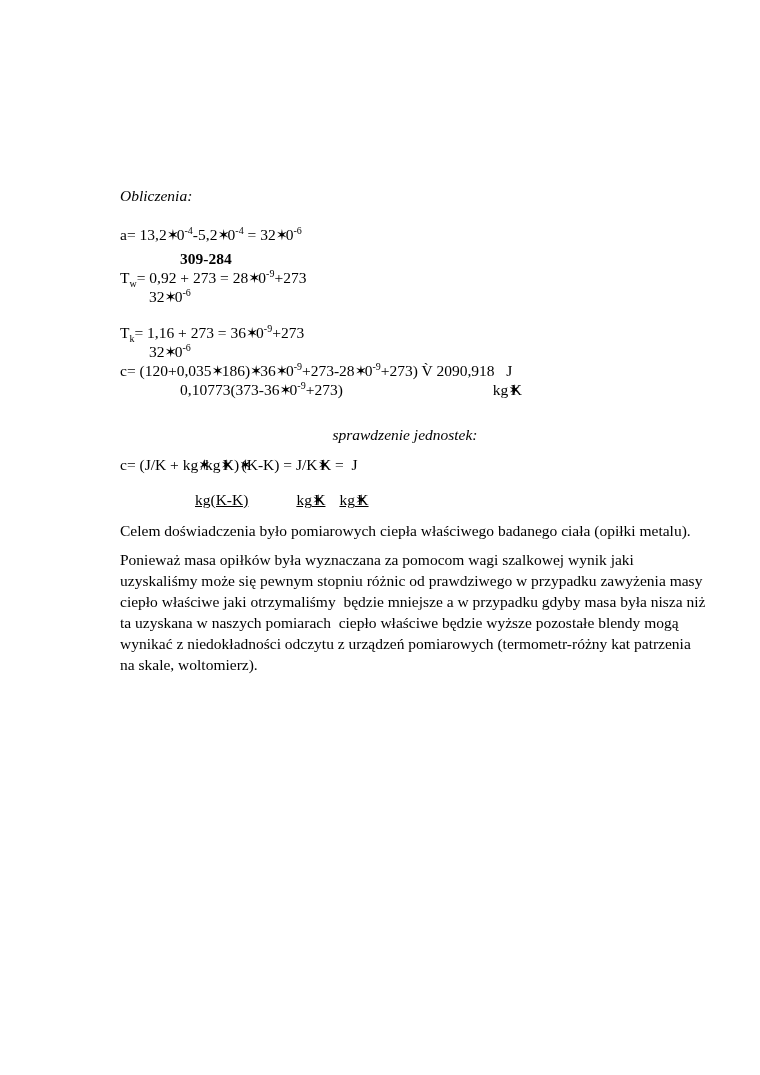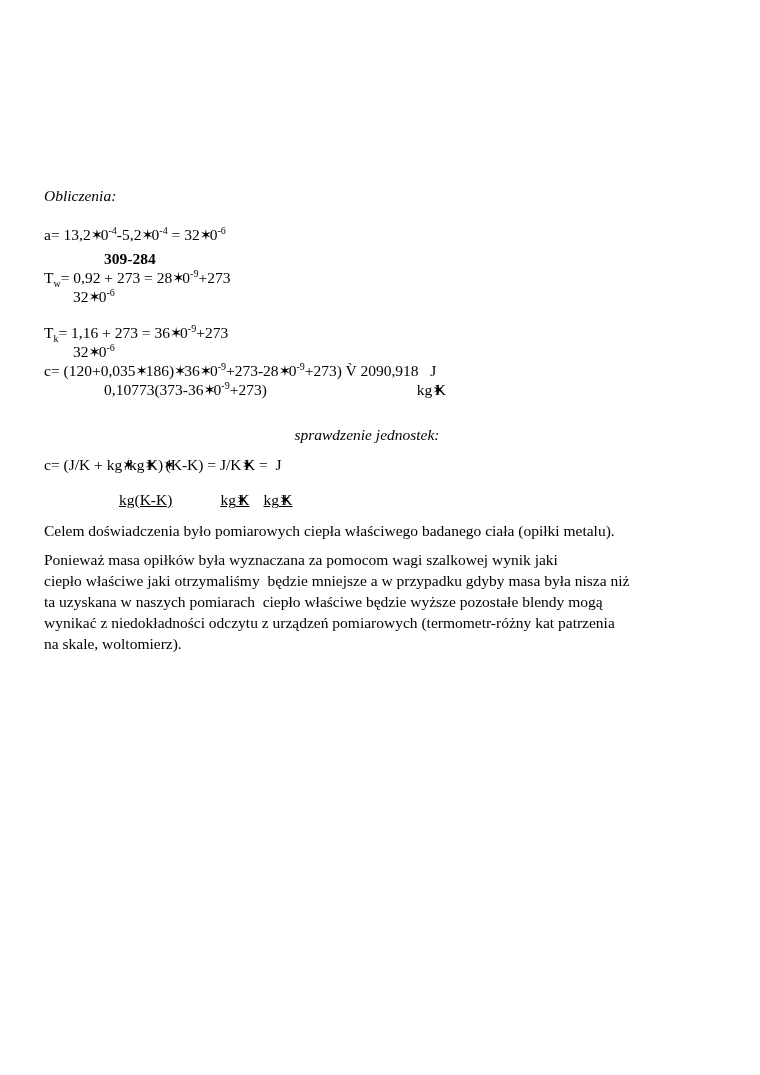--- a/index.html
+++ b/index.html
@@ -2,21 +2,21 @@
 <html><head>
 <meta charset="utf-8">
 <style>
   html,body{margin:0;padding:0;background:#ffffff;}
   .page{
     position:relative;
     width:760px;height:1075px;
     background:#ffffff;
     color:#000000;
     box-sizing:border-box;
-    padding:186px 70px 0 44px;
+    padding:186px 70px 0 120px;
     font-family:"Liberation Serif","DejaVu Serif",serif;
     font-size:15.5px;
     line-height:19px;
     overflow:hidden;
   }
   .heading{font-style:italic;white-space:pre;}
   .heading-units{margin-top:26px;text-align:center;}
   .heading-conclusions{margin-top:27px;}
 
   .formula{white-space:pre;}
@@ -63,19 +63,20 @@
 
   <div class="formula f-units"><div class="frow"><span class="">c= </span><span class="u"><span class="">(J/K + kg</span><span class="star">✶</span><span class="ovl">/</span><span class="">kg</span><span class="star">✶</span><span class="ovl">K</span><span class="">)</span><span class="star">✶</span><span class="ovl">(</span><span class="">K-K)</span></span><span class=""> = </span><span class="u"><span class="">J/K</span><span class="star">✶</span><span class="ovl">K</span></span><span class=""> = </span><span class="u"><span class=""> J </span></span></div><div class="frow"><span class="">kg(K-K)</span><span class="tab2"></span><span class="">kg</span><span class="star">✶</span><span class="ovl">K</span><span class="tab3"></span><span class="">kg</span><span class="star">✶</span><span class="ovl">K</span></div></div>
 
 
   <div class="para p-aim">
       <div class="pline">Celem doświadczenia było pomiarowych ciepła właściwego badanego ciała (opiłki metalu).</div>
     </div>
 
   <div class="para p-discussion">
       <div class="pline">Ponieważ masa opiłków była wyznaczana za pomocom wagi szalkowej wynik jaki</div>
+      <div class="pline">uzyskaliśmy może się pewnym stopniu różnic od prawdziwego w przypadku zawyżenia masy</div>
       <div class="pline">ciepło właściwe jaki otrzymaliśmy  będzie mniejsze a w przypadku gdyby masa była nisza niż</div>
       <div class="pline">ta uzyskana w naszych pomiarach  ciepło właściwe będzie wyższe pozostałe blendy mogą</div>
       <div class="pline">wynikać z niedokładności odczytu z urządzeń pomiarowych (termometr-różny kat patrzenia</div>
       <div class="pline">na skale, woltomierz).</div>
     </div>
 
 </div>
 
 </body></html>

